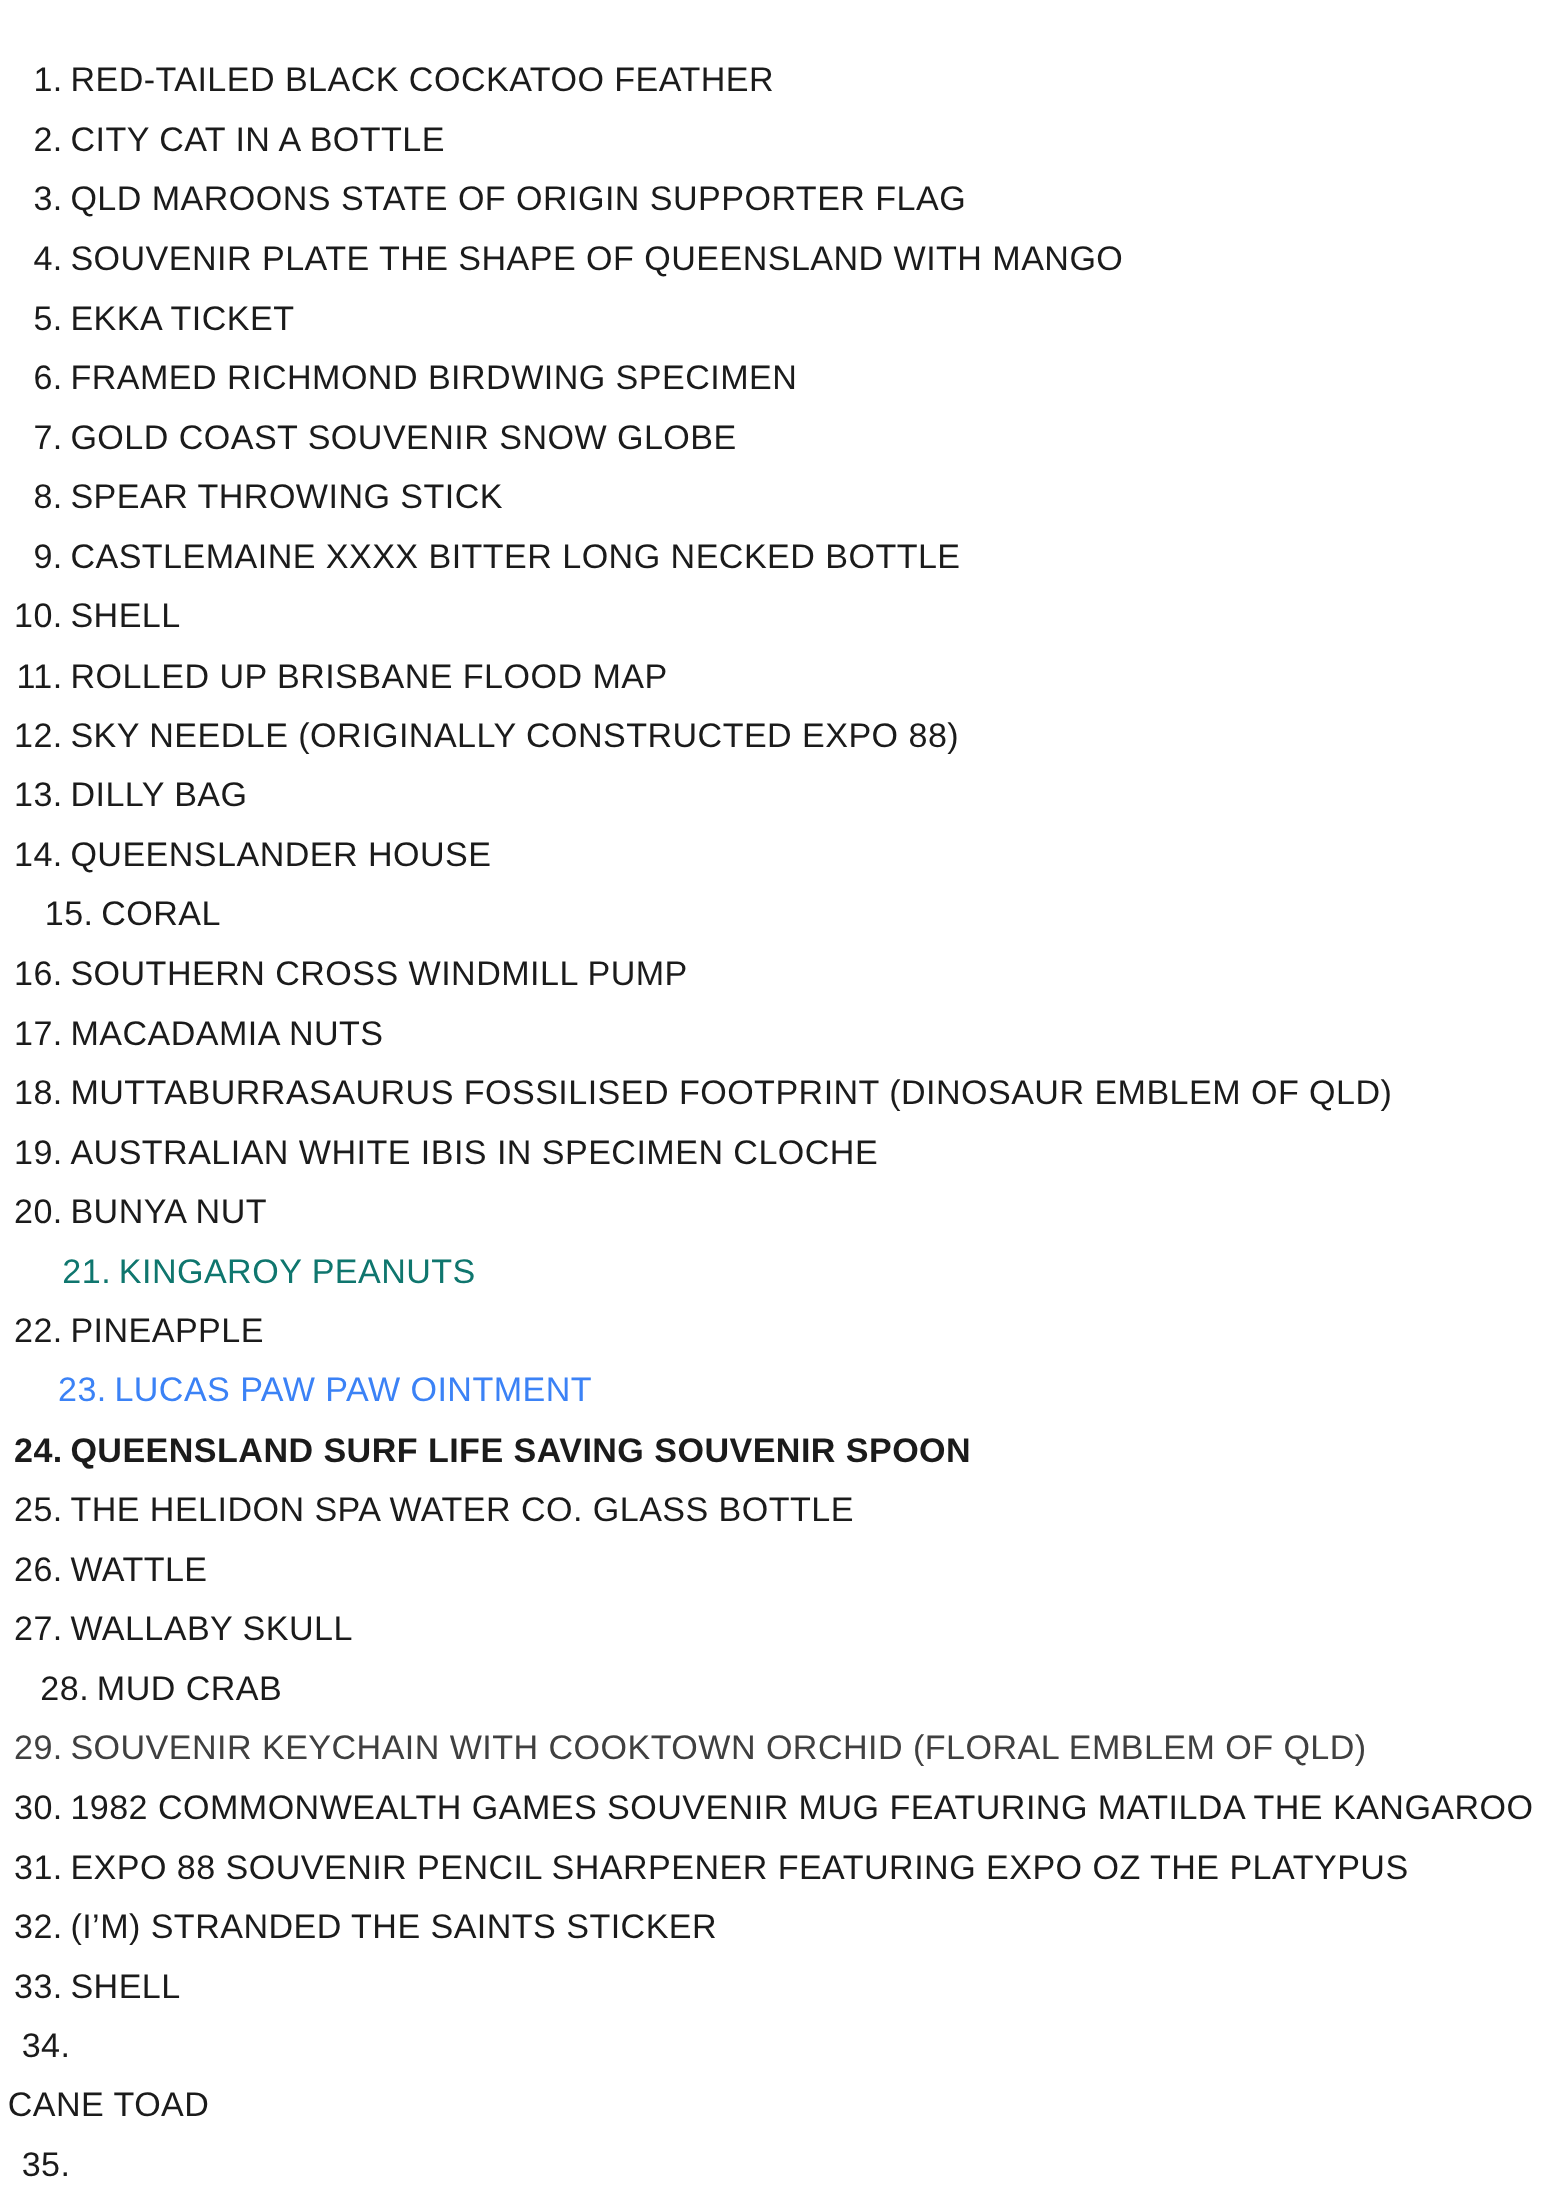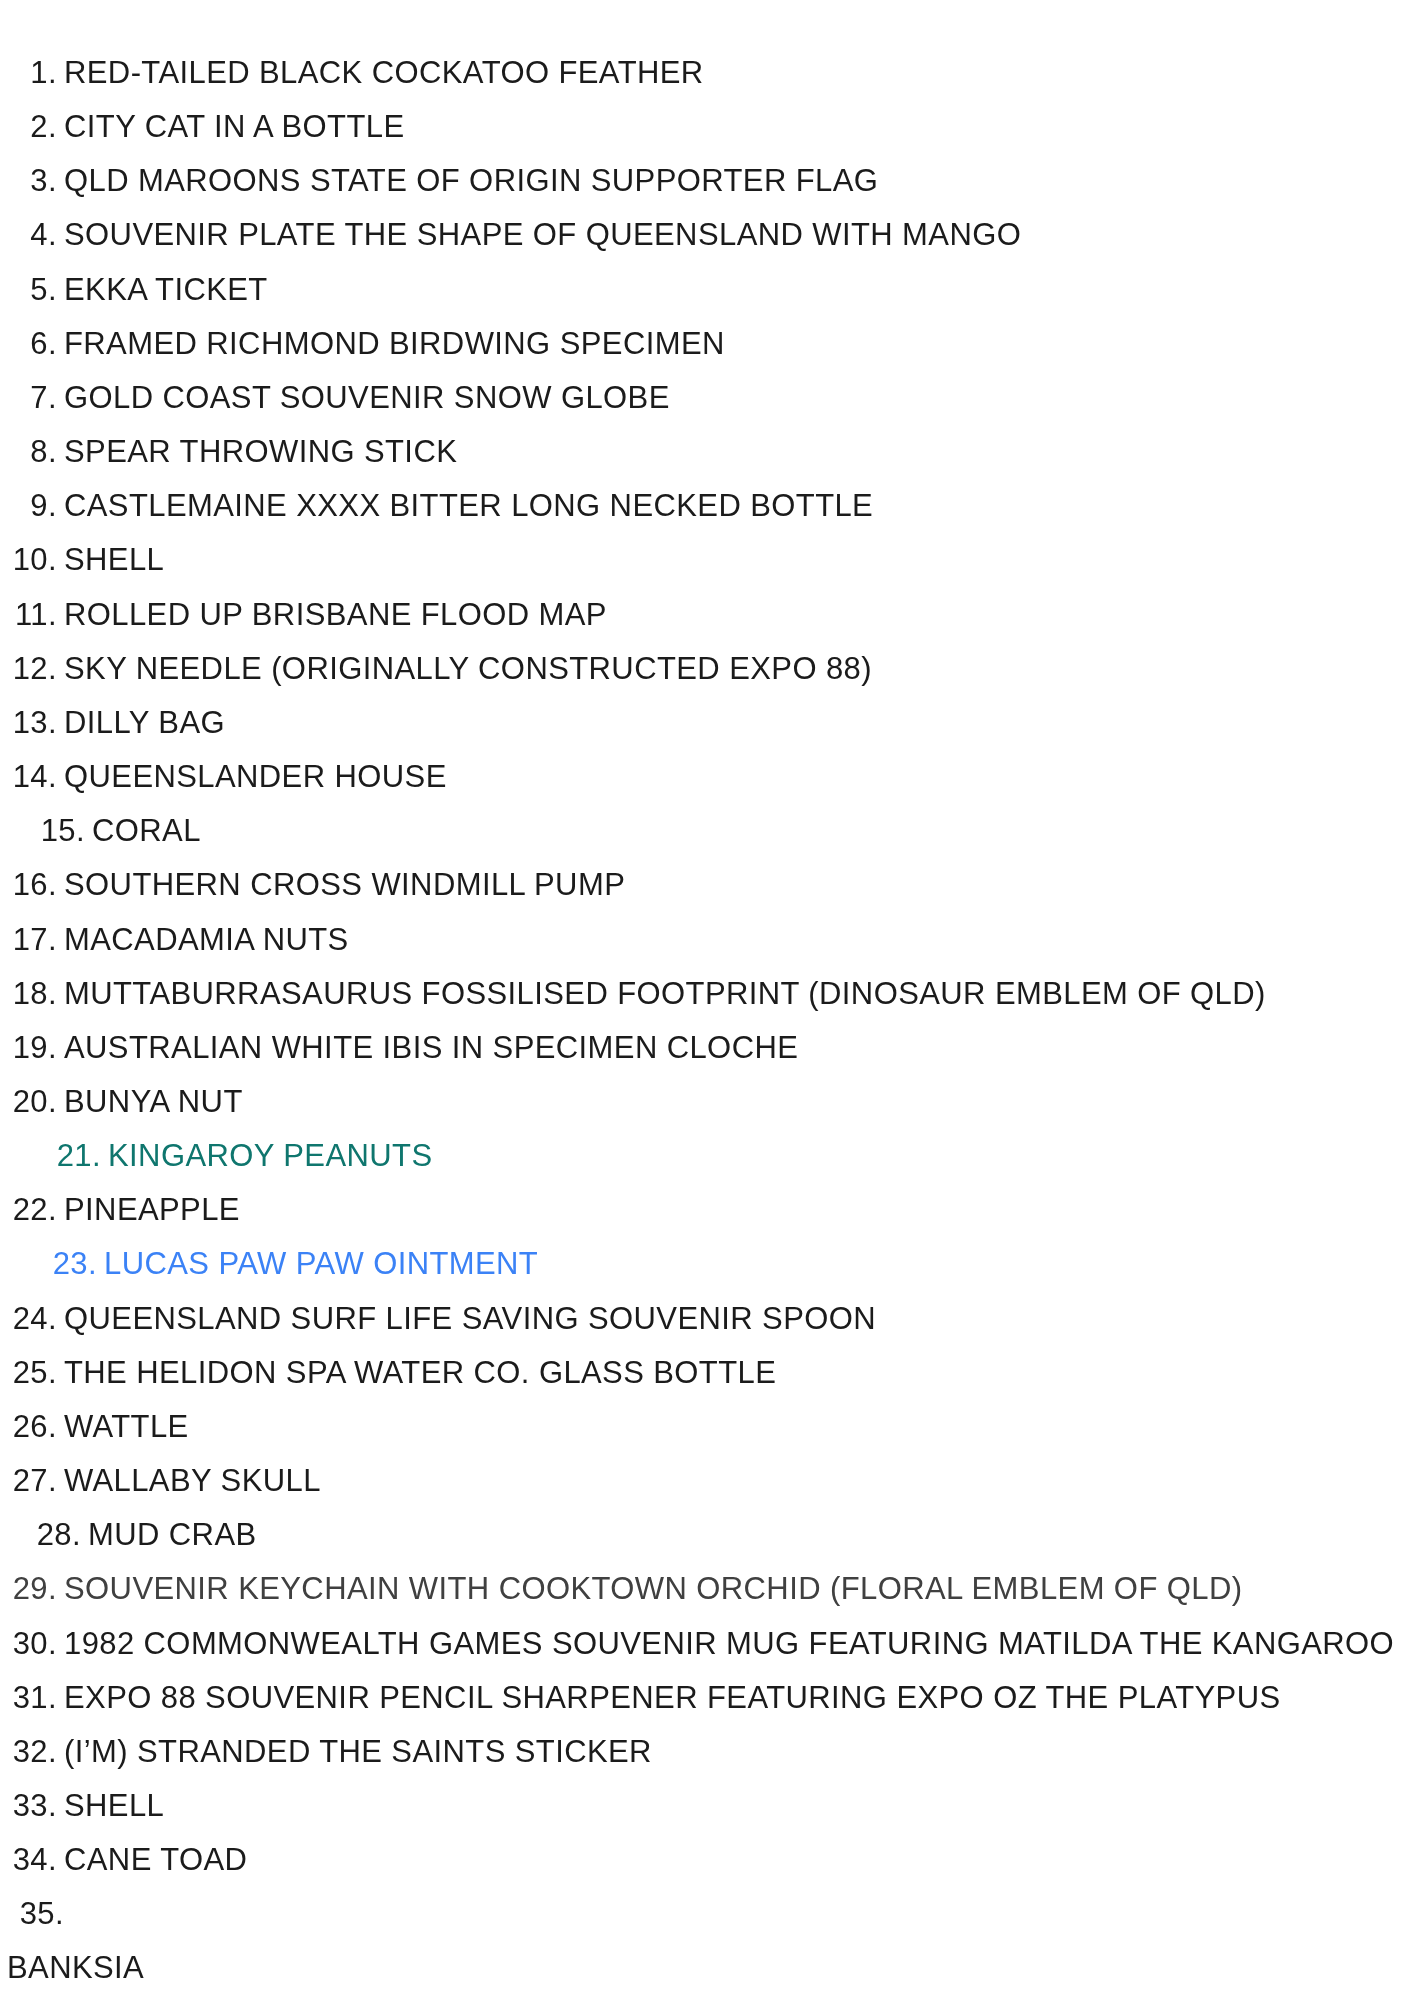--- a/index.html
+++ b/index.html
@@ -157,21 +157,21 @@
   <li class="row" style="color: rgb(27, 27, 27);">
     <span class="num">22.</span>
     <span class="txt">PINEAPPLE</span>
   </li>
 
   <li class="row" style="color: #3b82f6; padding-left: 40px;">
     <span class="num">23.</span>
     <span class="txt">LUCAS PAW PAW OINTMENT</span>
   </li>
 
-  <li class="row" style="color: rgb(27, 27, 27);">
+  <li class="row" style="color: rgb(27, 27, 27); font-weight: bold;">
     <span class="num">24.</span>
     <span class="txt">QUEENSLAND SURF LIFE SAVING SOUVENIR SPOON</span>
   </li>
 
   <li class="row" style="color: rgb(27, 27, 27);">
     <span class="num">25.</span>
     <span class="txt">THE HELIDON SPA WATER CO. GLASS BOTTLE</span>
   </li>
 
   <li class="row" style="color: rgb(27, 27, 27);">
@@ -207,21 +207,21 @@
   <li class="row" style="color: rgb(27, 27, 27);">
     <span class="num">32.</span>
     <span class="txt">(I’M) STRANDED THE SAINTS STICKER</span>
   </li>
 
   <li class="row" style="color: rgb(27, 27, 27);">
     <span class="num">33.</span>
     <span class="txt">SHELL</span>
   </li>
 
-  <li class="row" style="color: rgb(27, 27, 27);">
+  <li class="row" style="color: rgb(27, 27, 27); flex-direction: column;">
     <span class="num">34.</span>
     <span class="txt">CANE TOAD</span>
   </li>
 
   <li class="row" style="color: rgb(27, 27, 27); flex-direction: column;">
     <span class="num">35.</span>
     <span class="txt">BANKSIA</span>
   </li>
 </ol>
 </div>

